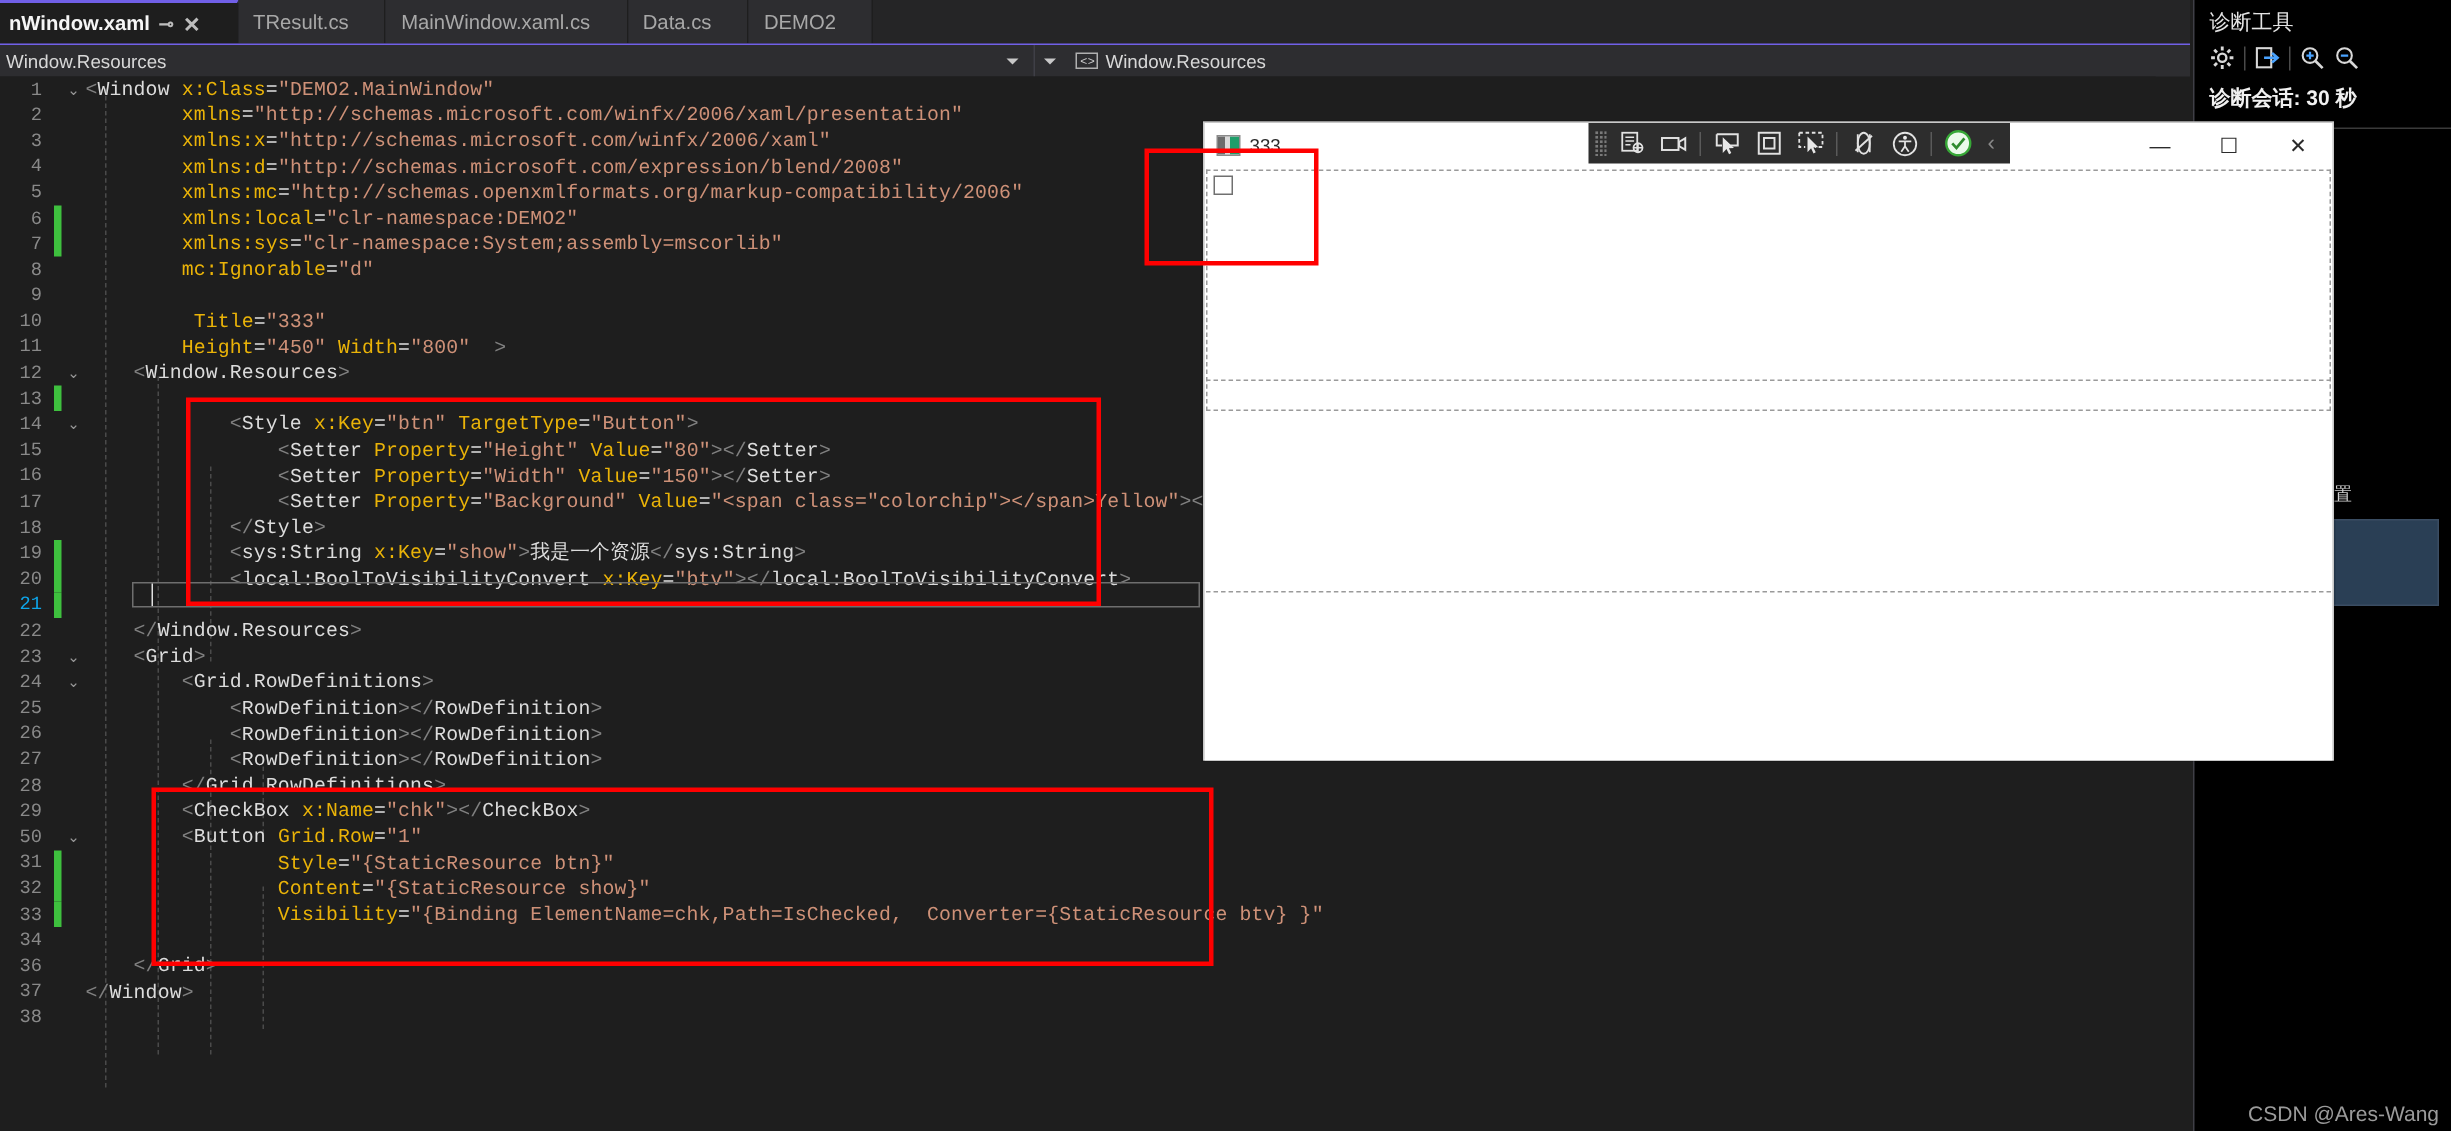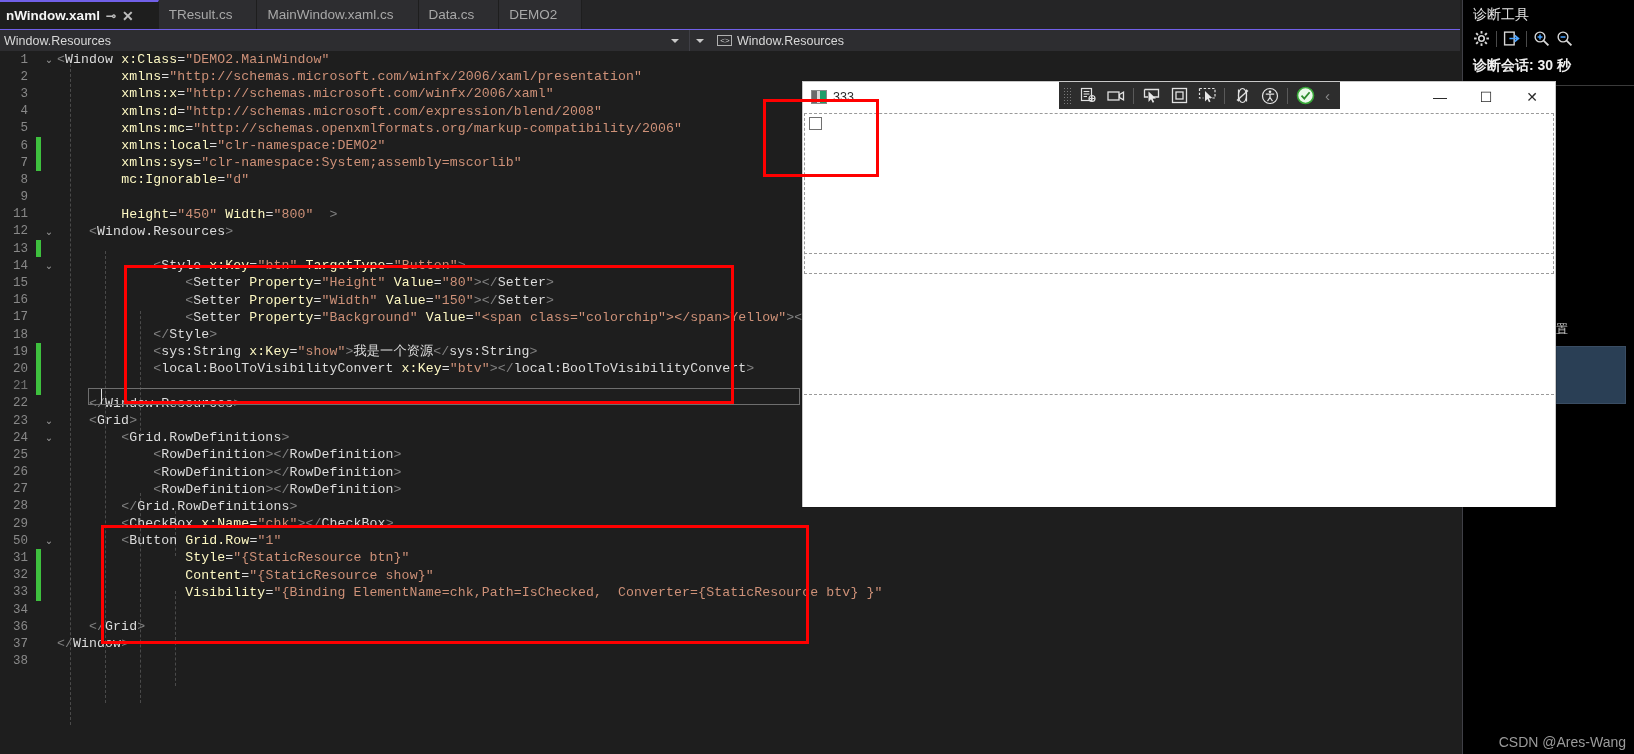--- a/index.html
+++ b/index.html
@@ -63,32 +63,32 @@
     position: absolute; left: 0; top: 51px; width: 1437px; height: 703px;
     background: #1e1e1e; overflow: hidden;
   }
   .code-rows { position:relative; }
   .row { position: relative; height: 17.2px; display:flex; align-items:center; }
   .ln {
     width: 34px; text-align: right; padding-right: 6px; flex: none;
     color: #898989; font-size: 12.5px;
     font-family: "Liberation Mono", monospace;
   }
-  .row.cur .ln { color: #737373; }
+  .row.cur .ln { color: #0ea5e9; }
   .chg { width:5px; flex:none; height:17.2px; margin-left:2px; }
   .chg.green { background:#3ec03e; }
   .fold { width: 16px; flex:none; text-align:center; color:#9a9a9a; font-size:10px; }
   .code {
     flex: 1; white-space: pre; font-size: 13.2px;
     font-family: "Liberation Mono", monospace; color: #dcdcdc;
     letter-spacing: 0.1px; line-height: 17.2px;
   }
   .tagp { color: #808080; }        
   .el   { color: #dcdcdc; }        
-  .at   { color: #fef9c3; }        
+  .at   { color: #eab308; }        
   .str  { color: #ce9178; }        
   .txt  { color: #dcdcdc; }
 
   
   .guides { position:absolute; inset:0; pointer-events:none; }
   .guide { position:absolute; width:0; border-left:1px dashed #4a4a4a; }
 
   
   .caretbox {
     position:absolute; border:1px solid #6e6e6e; height:17px;
@@ -278,20 +278,26 @@
           <div class="ln">8</div>
           <div class="chg"></div>
           <div class="fold"></div>
           <div class="code">        <span class="at">mc:Ignorable</span>=<span class="str">"d"</span></div>
         </div>
         <div class="row">
           <div class="ln">9</div>
           <div class="chg"></div>
           <div class="fold"></div>
           <div class="code">&nbsp;</div>
+        </div>
+        <div class="row">
+          <div class="ln">10</div>
+          <div class="chg"></div>
+          <div class="fold"></div>
+          <div class="code">         <span class="at">Title</span>=<span class="str">"333"</span></div>
         </div>
         <div class="row">
           <div class="ln">11</div>
           <div class="chg"></div>
           <div class="fold"></div>
           <div class="code">        <span class="at">Height</span>=<span class="str">"450"</span> <span class="at">Width</span>=<span class="str">"800"</span>  <span class="tagp">&gt;</span></div>
         </div>
         <div class="row">
           <div class="ln">12</div>
           <div class="chg"></div>

